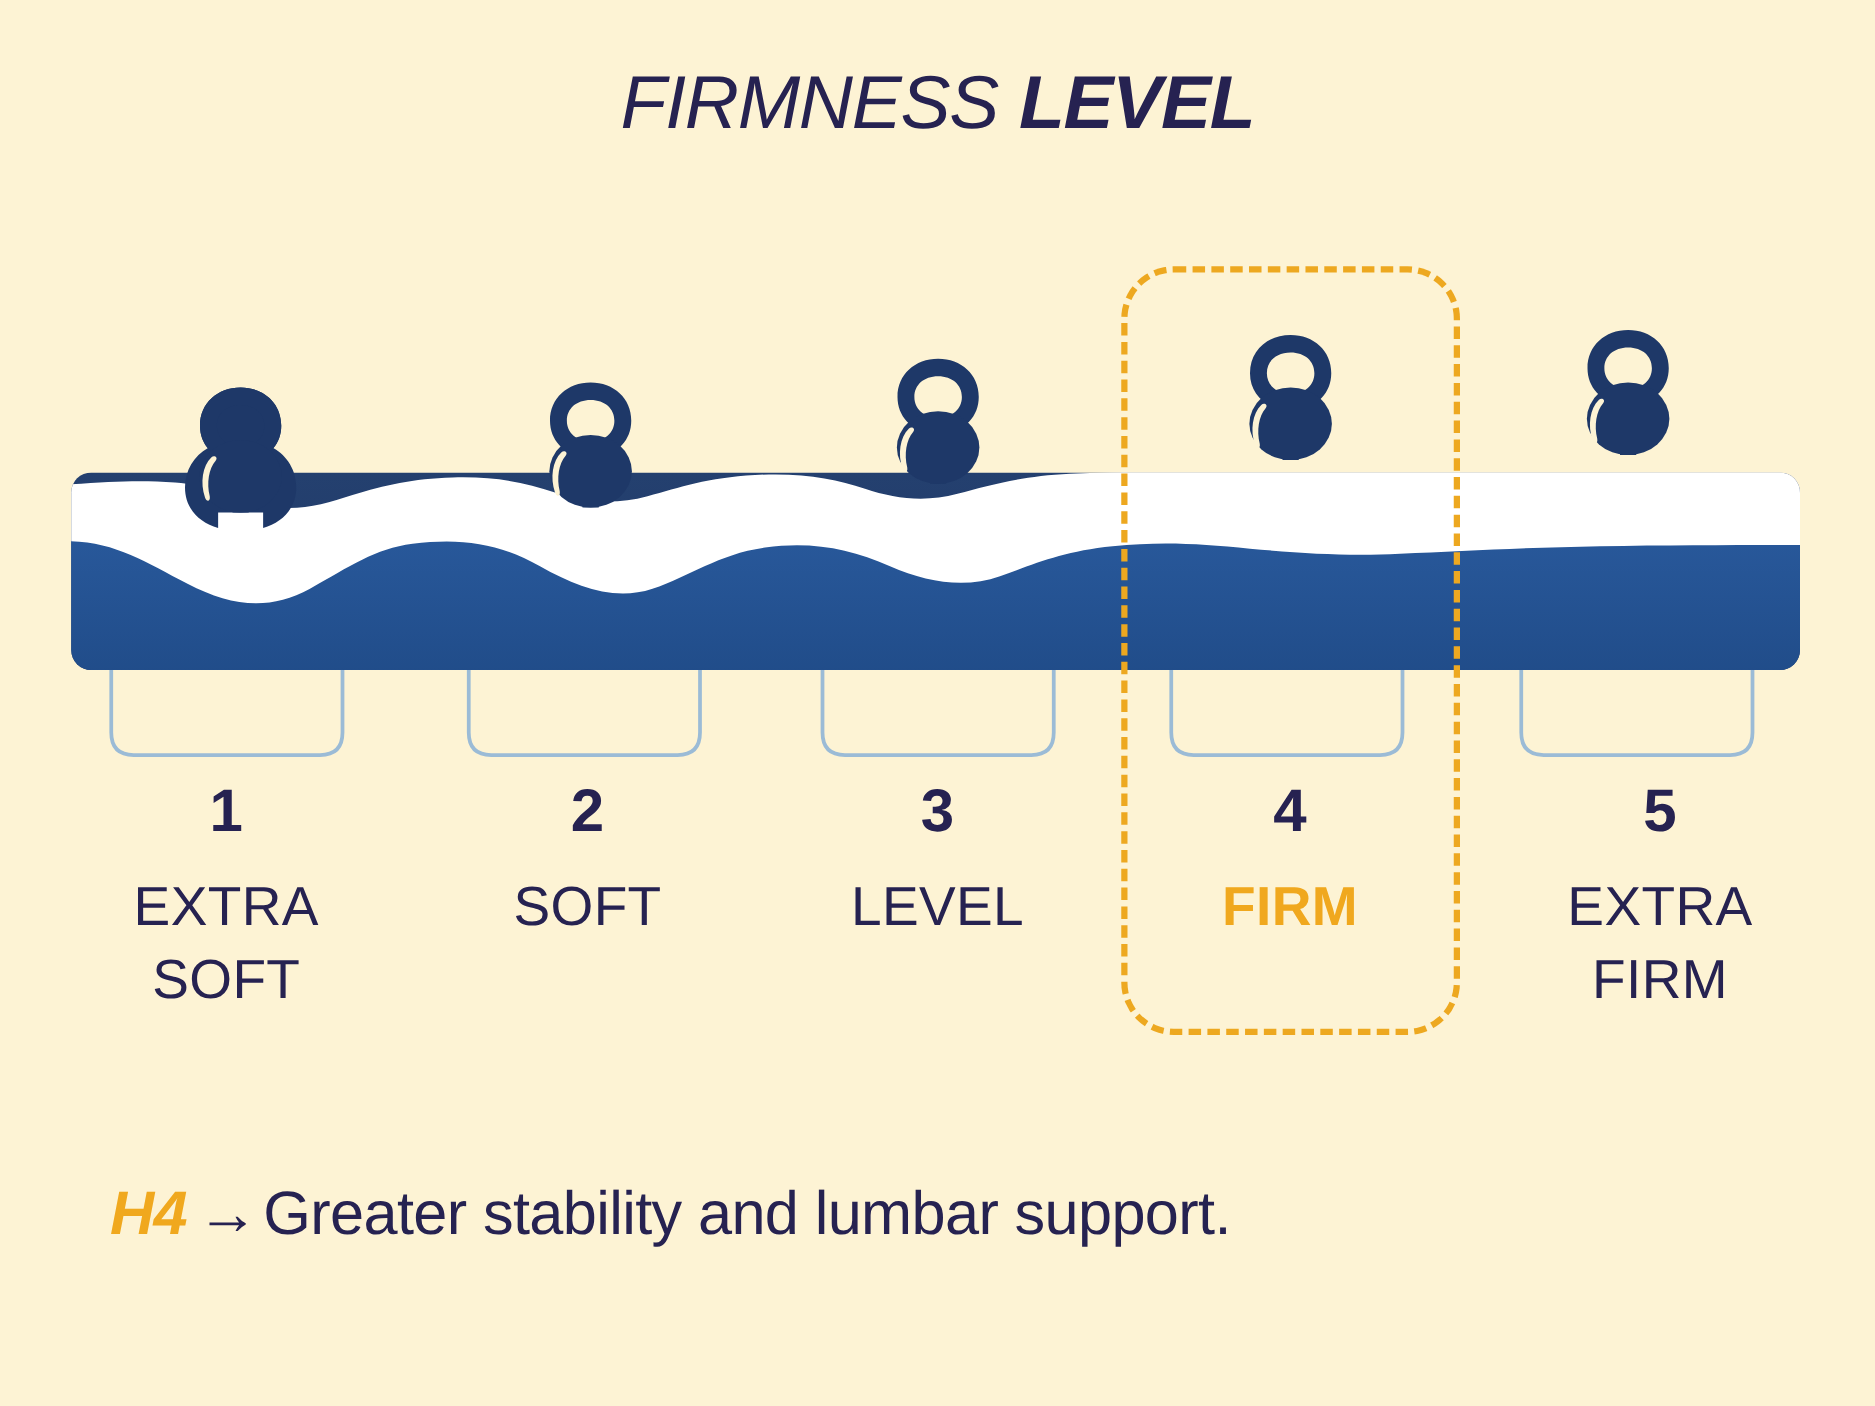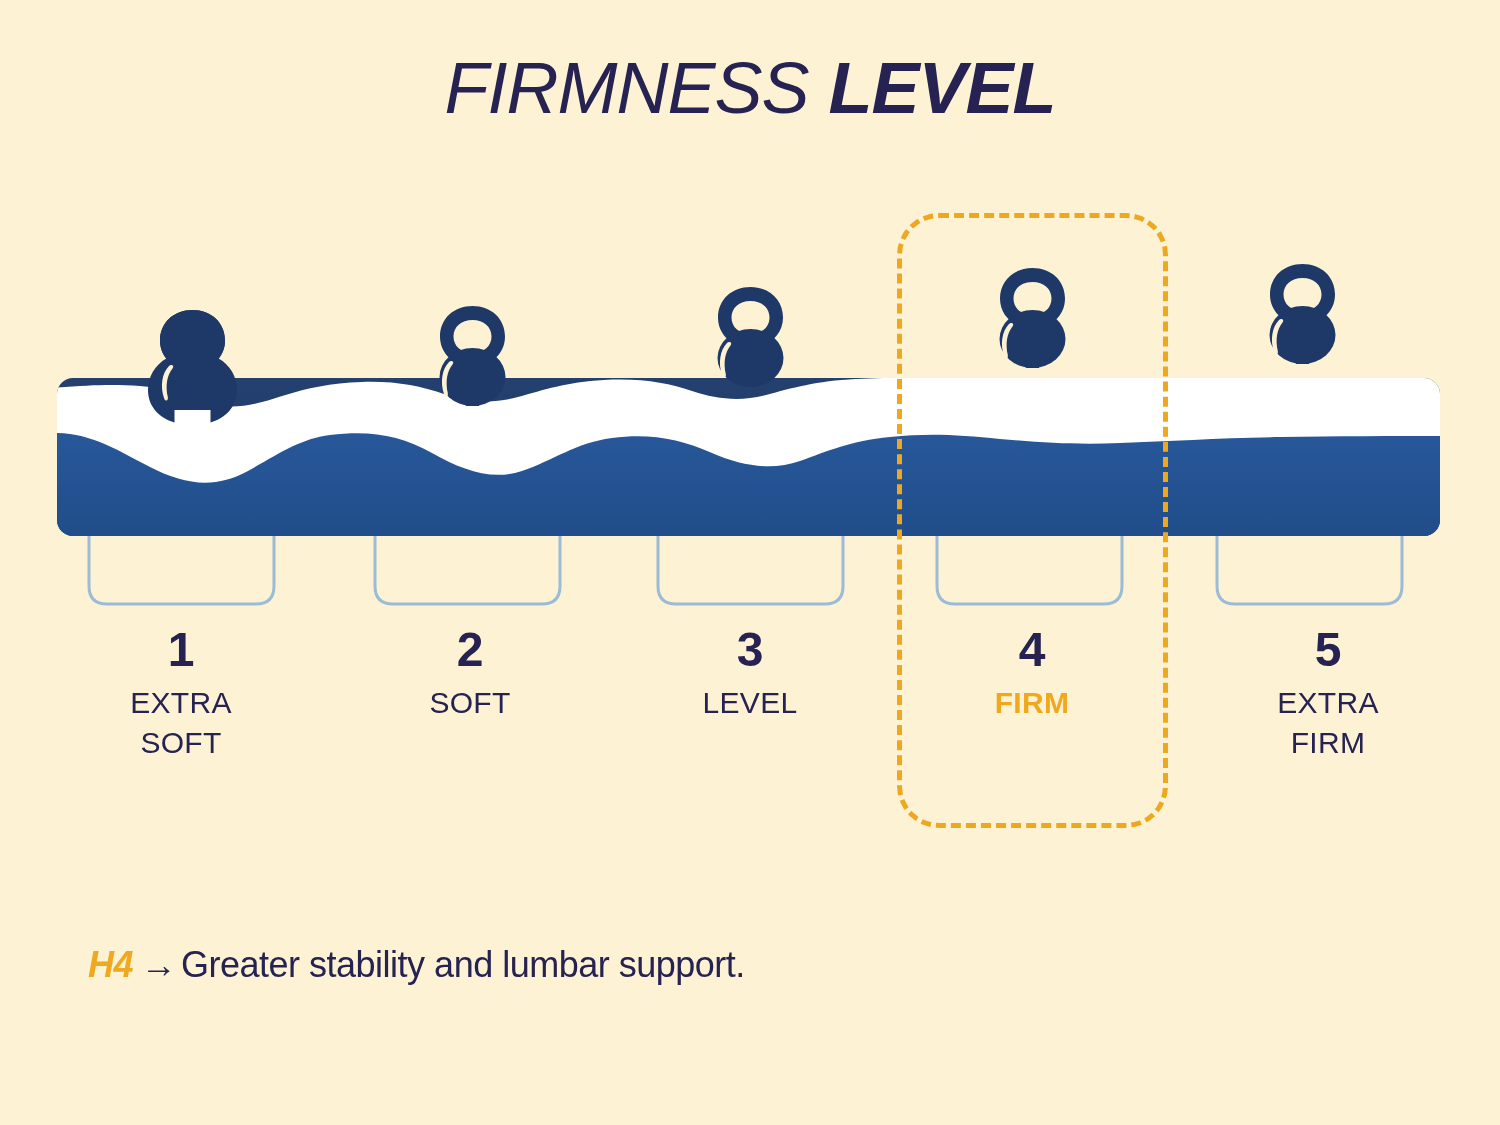--- a/index.html
+++ b/index.html
@@ -9,21 +9,21 @@
     font-family:"Liberation Sans", sans-serif;
     overflow:hidden;
     position:relative;
   }
   #stage{position:absolute;left:0;top:0;width:1500px;height:1125px;}
 
   
   .title{
     position:absolute;left:0;top:52px;width:1500px;
     text-align:center;
-    font-size:72px;
+    font-size:60px;
     line-height:1;
     color:#262251;
     white-space:nowrap;
   }
   .title .t-light{
     font-style:italic;
     font-weight:400;
     letter-spacing:-1px;
   }
   .title .t-bold{
@@ -55,37 +55,37 @@
     text-align:center;
   }
   .label-num{
     font-size:48px;
     font-weight:700;
     color:#262251;
     line-height:1.05;
     letter-spacing:0px;
   }
   .label-name{
-    margin-top:8px;
-    font-size:30px;
+    margin-top:22px;
+    font-size:44px;
     font-weight:400;
     color:#262251;
     line-height:1.32;
     letter-spacing:0.3px;
   }
   .label-name.accent{
     font-weight:700;
     color:#F0A81E;
   }
 
   
   .caption{
     position:absolute;
     left:88px;top:945px;
-    font-size:36px;
+    font-size:49px;
     color:#262251;
     white-space:nowrap;
     line-height:1.1;
   }
   .caption .cap-key{
     font-weight:700;
     color:#F0A81E;
     font-style:italic;
     letter-spacing:-0.5px;
   }

